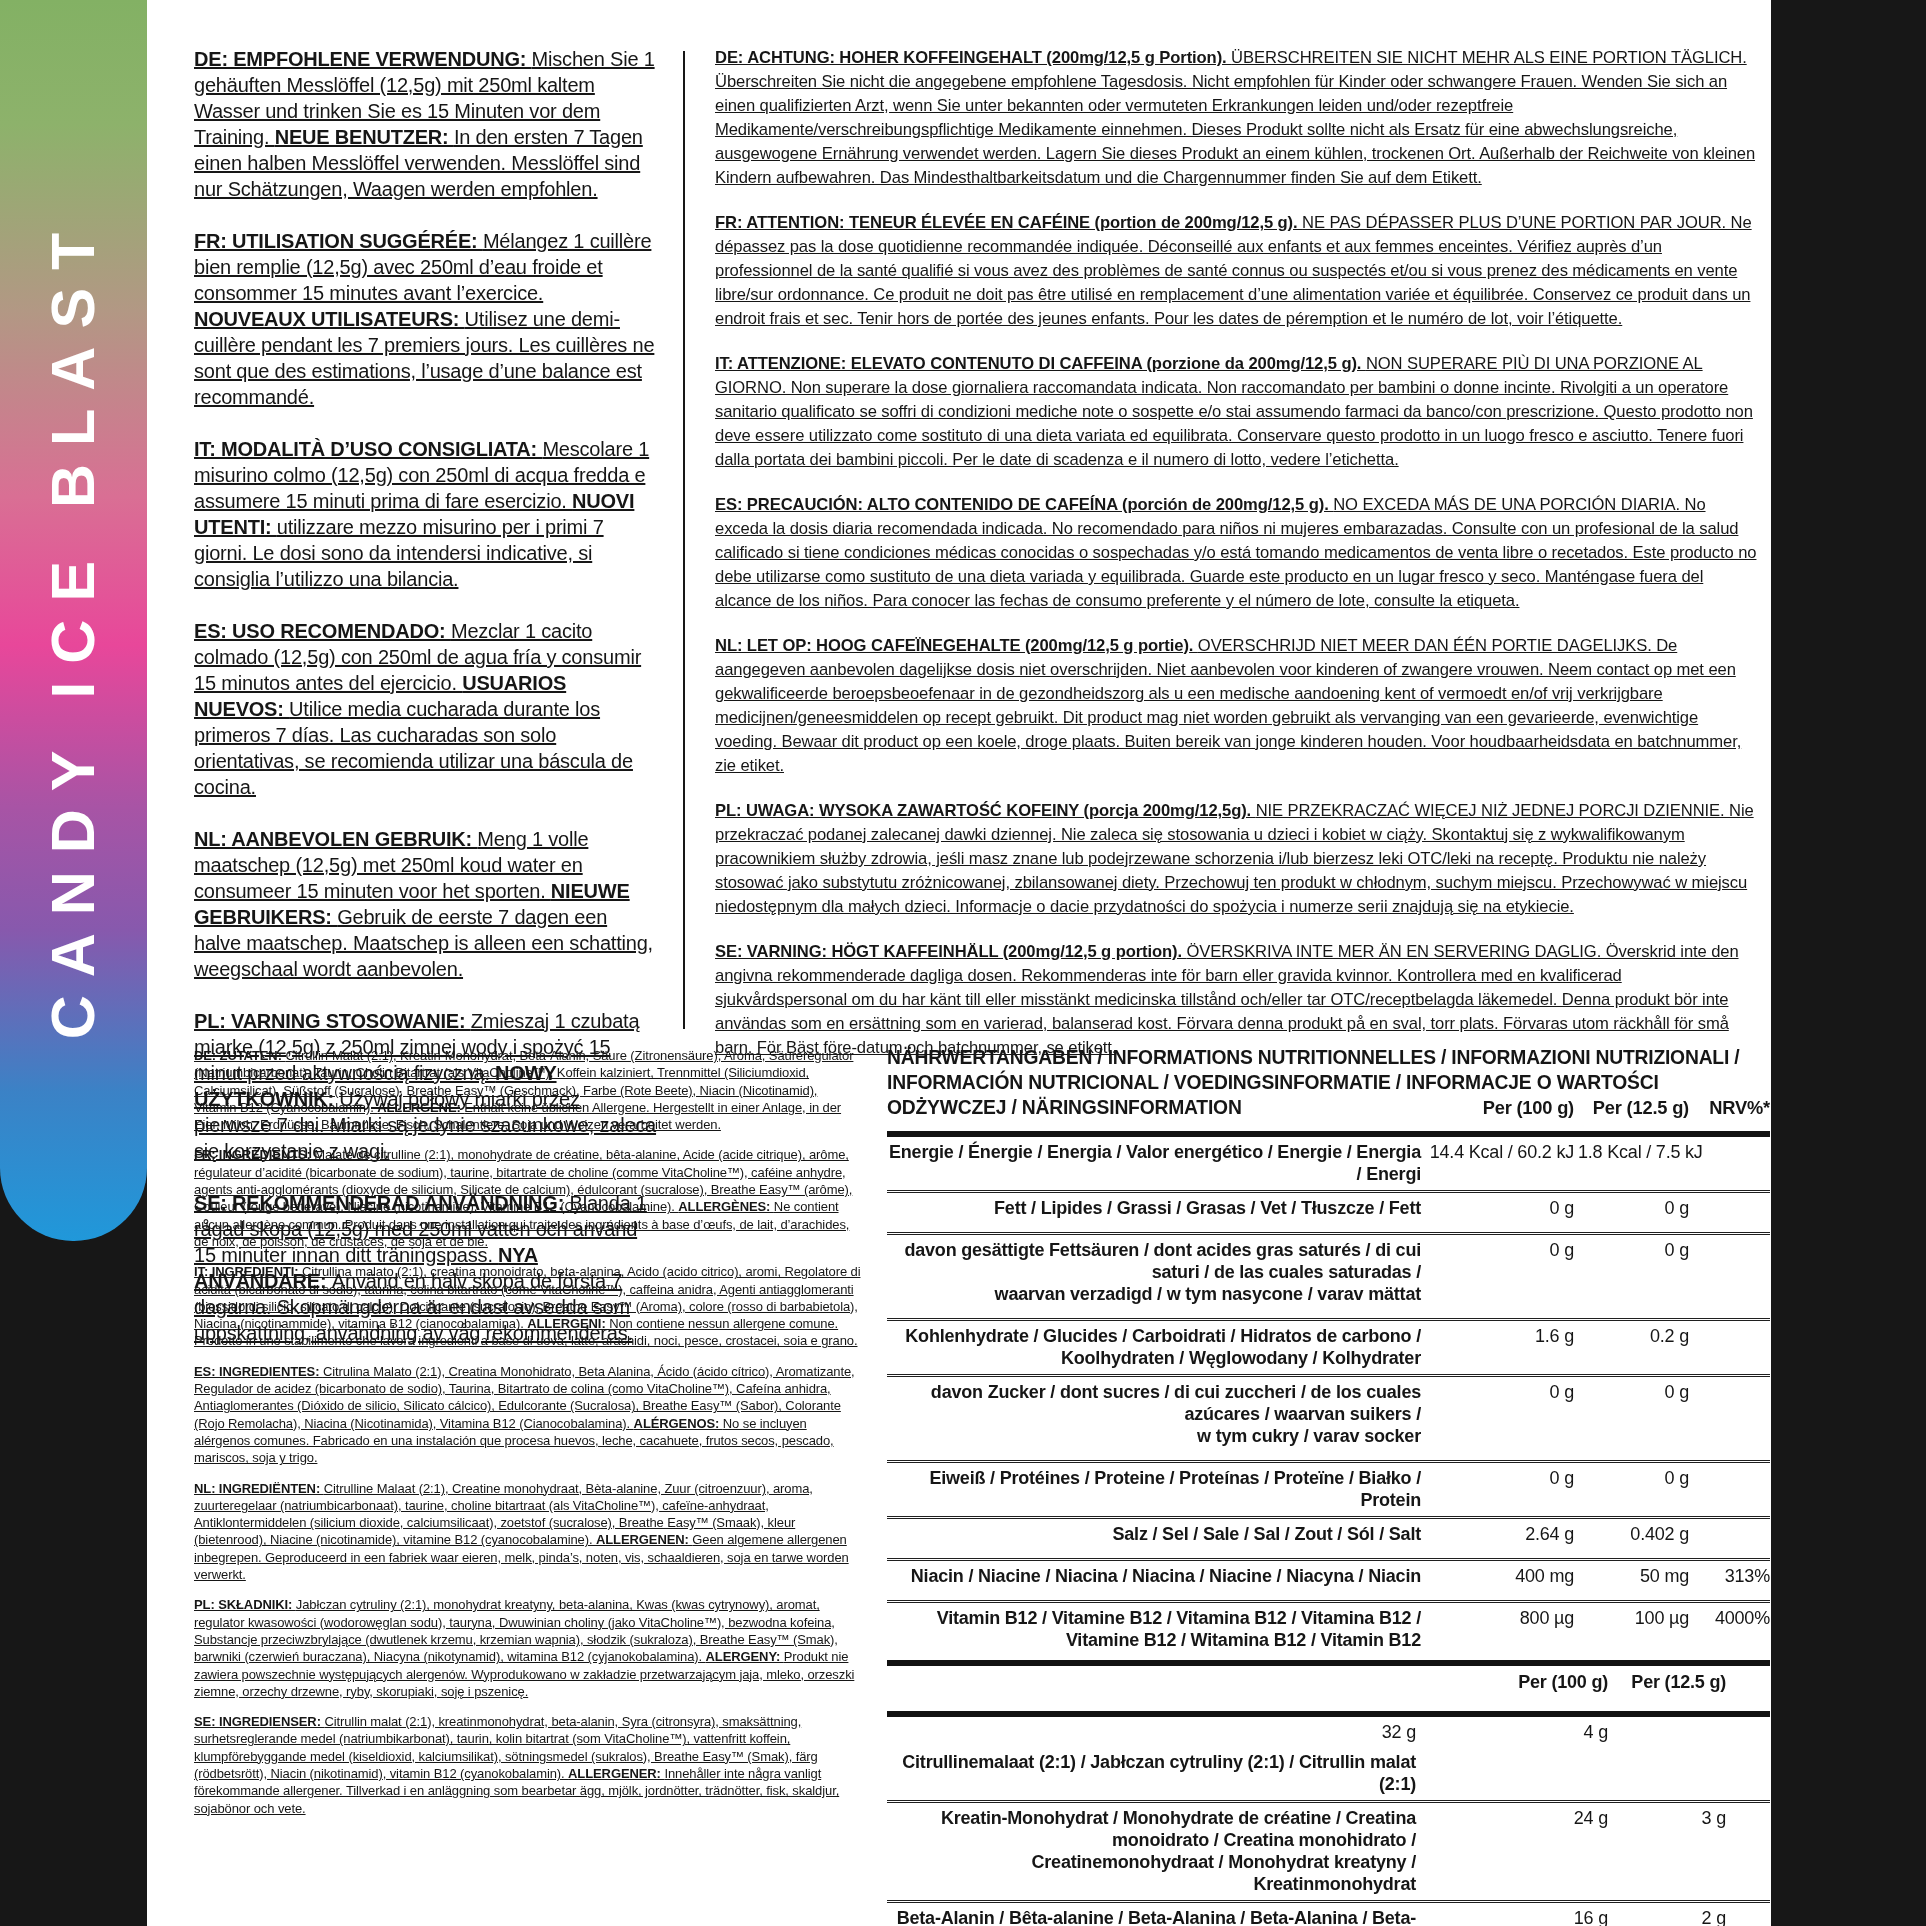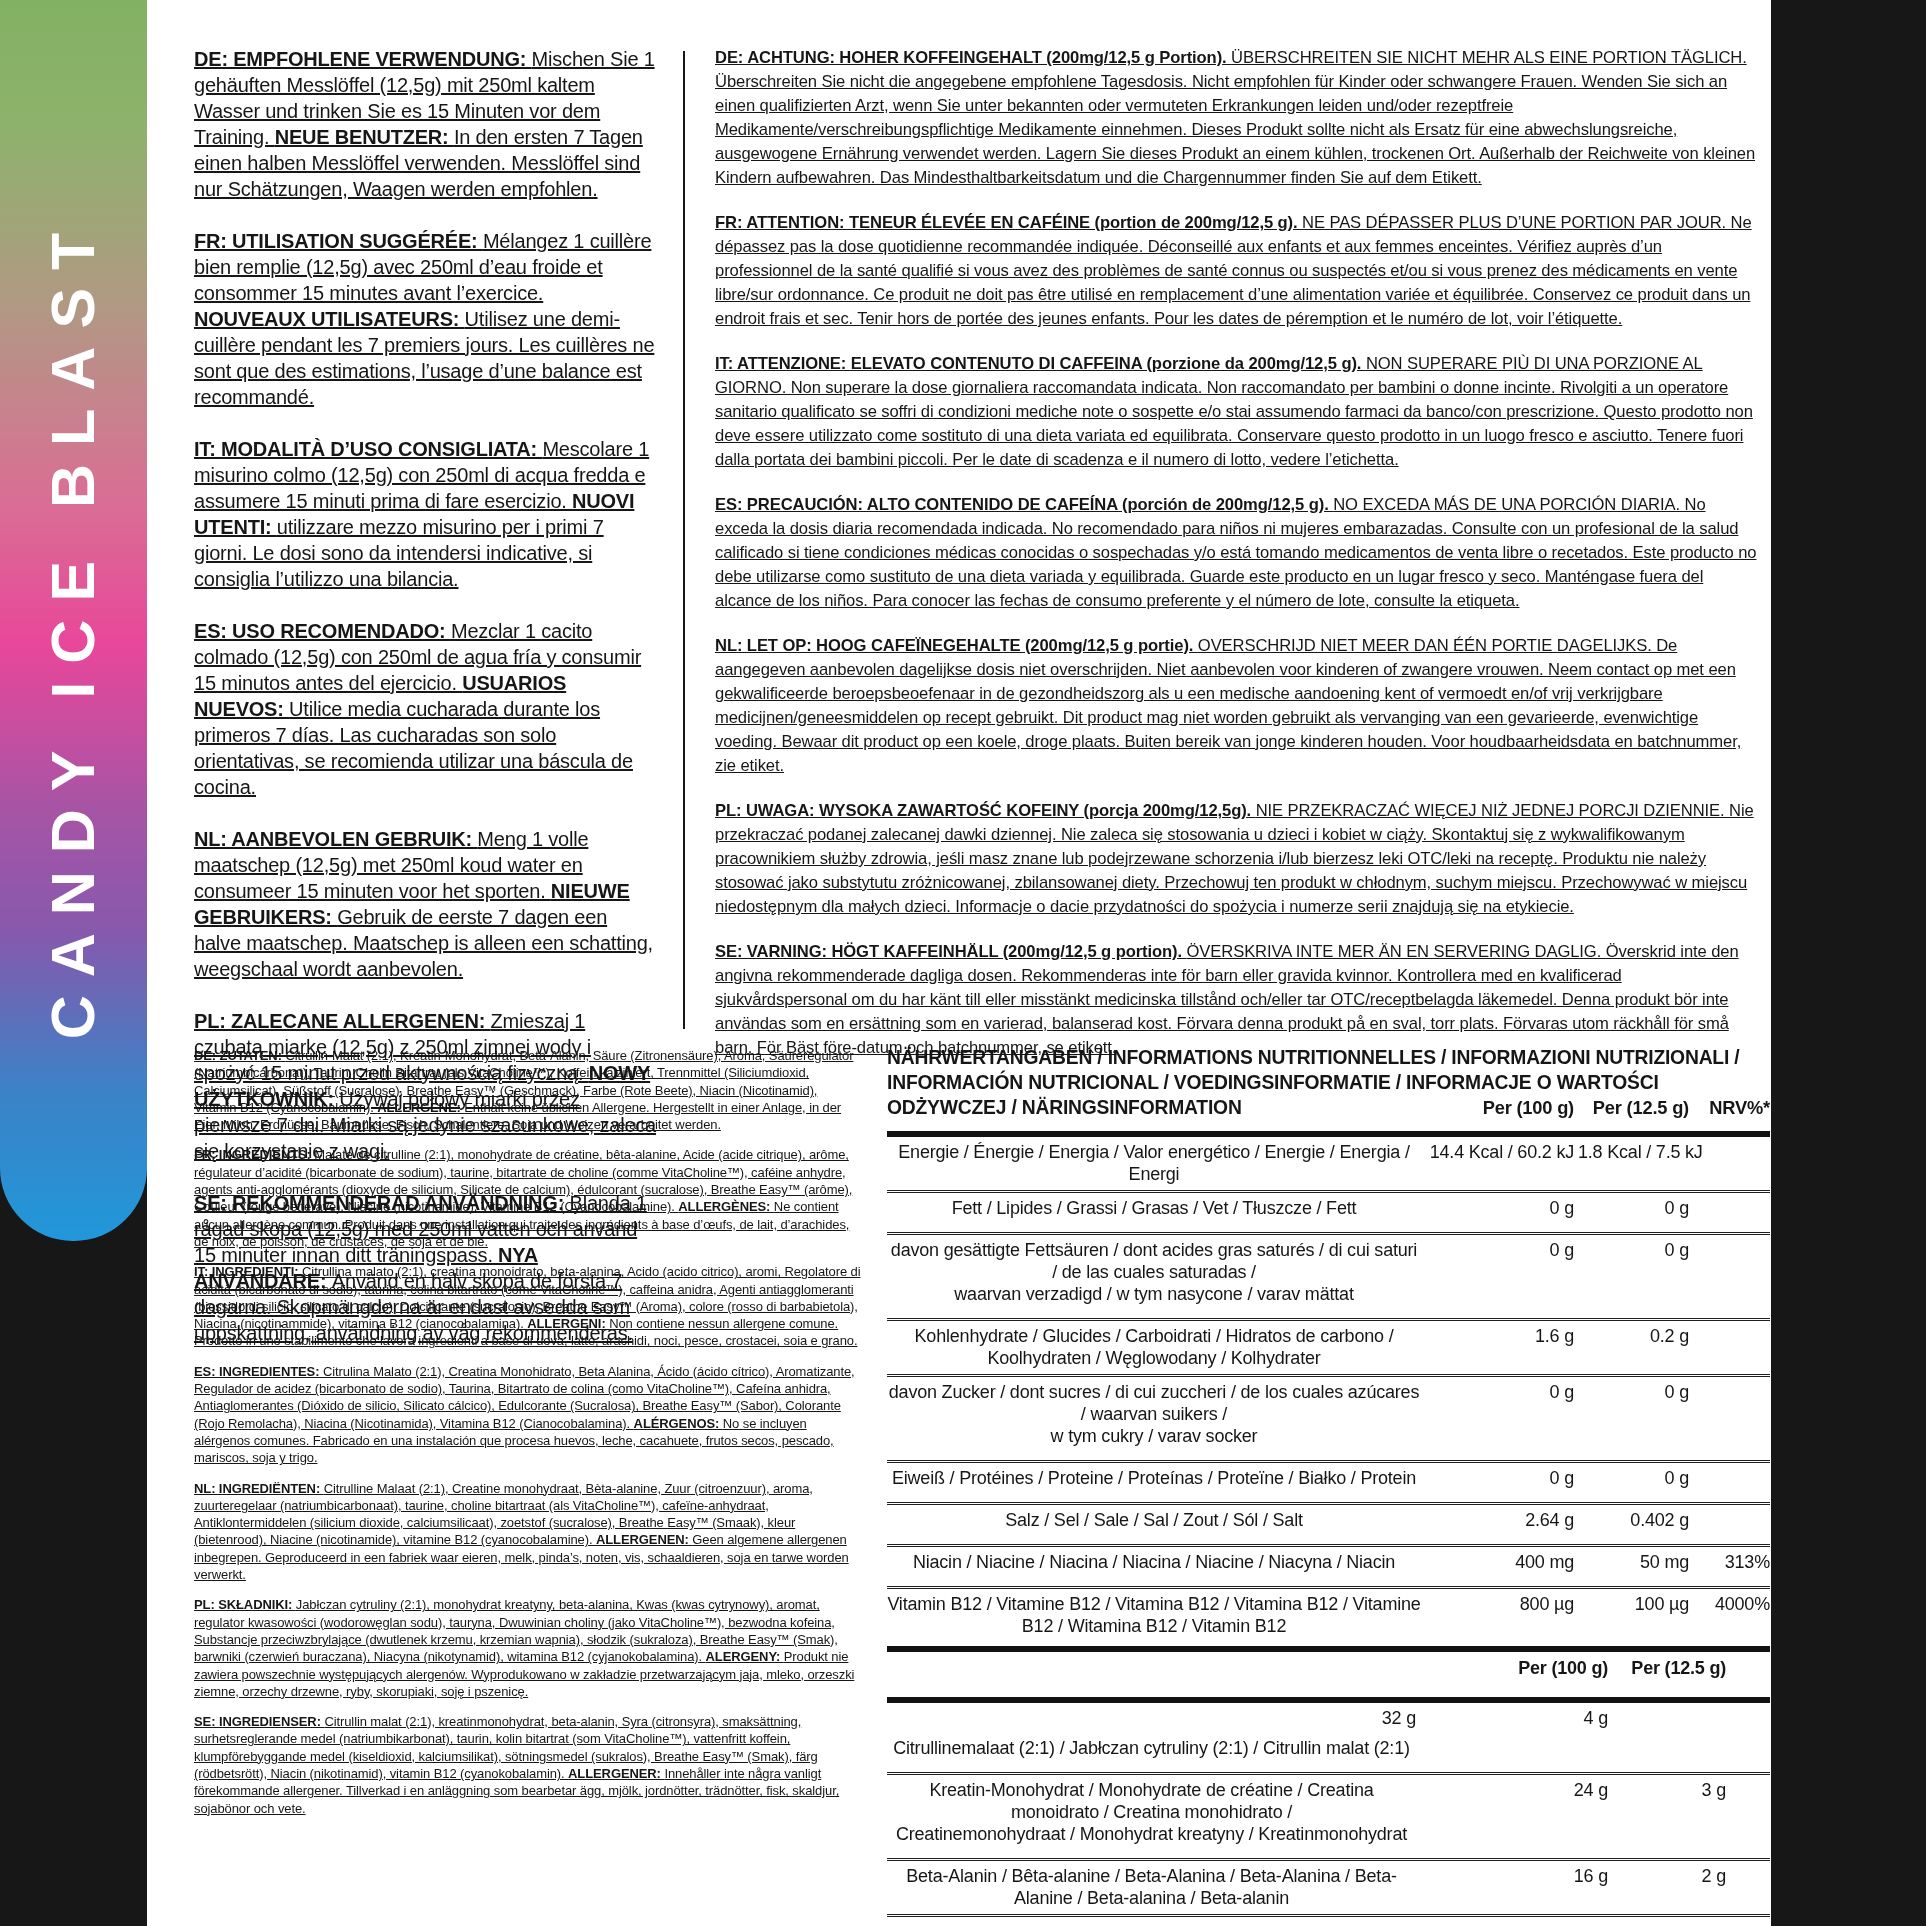--- a/index.html
+++ b/index.html
@@ -22,21 +22,21 @@
   .warnings .blk{margin-bottom:21px;}
   .ingredients{position:absolute;left:194px;top:1047px;width:669px;font-size:13px;line-height:17.3px;letter-spacing:-0.1px;}
   .ingredients .blk{margin-bottom:13px;}
   .nutrition{position:absolute;left:887px;top:1045px;width:883px;font-size:18px;line-height:22px;letter-spacing:-0.2px;}
   .nut-title{font-weight:700;font-size:19.3px;line-height:25px;width:100%;}
   .nline{display:grid;column-gap:4px;align-items:baseline;}
   .g1{grid-template-columns:1fr 149px 111px 77px;}
   .g2{grid-template-columns:1fr 188px 114px 40px;}
   .nut-cols{font-weight:700;font-size:18.3px;margin-top:-23px;}
   .nut-cols span, .nval{text-align:right;white-space:nowrap;}
-  .nlbl{text-align:center;}
+  .nlbl{text-align:right;font-weight:bold;}
   .bar{height:6px;background:#121212;margin-top:4px;}
   .nrow{border-bottom:3px double #1f1f1f;padding:4px 0 5px 0;}
   .nrows .nrow:last-child{border-bottom:none;}
   .nline{min-height:30px;}
   .mid{font-weight:700;padding:5px 0 6px 0;}
 </style>
 </head>
 <body>
 
 <div class="page">
@@ -47,21 +47,21 @@
   </div>
 
   <div class="vdivider"></div>
 
   <div class="usage">
       <p class="blk"><span class="b">DE:  EMPFOHLENE VERWENDUNG: </span><span>Mischen Sie 1 gehäuften Messlöffel (12,5g) mit 250ml kaltem Wasser und trinken Sie es 15 Minuten vor dem Training. </span><span class="b">NEUE BENUTZER: </span><span>In den ersten 7 Tagen einen halben Messlöffel verwenden. Messlöffel sind nur Schätzungen, Waagen werden empfohlen.</span></p>
       <p class="blk"><span class="b">FR:  UTILISATION SUGGÉRÉE: </span><span>Mélangez 1 cuillère bien remplie (12,5g) avec 250ml d’eau froide et consommer 15 minutes avant l’exercice. </span><span class="b">NOUVEAUX UTILISATEURS: </span><span>Utilisez une demi-cuillère pendant les 7 premiers jours. Les cuillères ne sont que des estimations, l’usage d’une balance est recommandé.</span></p>
       <p class="blk"><span class="b">IT:  MODALITÀ D’USO CONSIGLIATA: </span><span>Mescolare 1 misurino colmo (12,5g) con 250ml di acqua fredda e assumere 15 minuti prima di fare esercizio. </span><span class="b">NUOVI UTENTI: </span><span>utilizzare mezzo misurino per i primi 7 giorni. Le dosi sono da intendersi indicative, si consiglia l’utilizzo una bilancia.</span></p>
       <p class="blk"><span class="b">ES:  USO RECOMENDADO: </span><span>Mezclar 1 cacito colmado (12,5g) con 250ml de agua fría y consumir 15 minutos antes del ejercicio. </span><span class="b">USUARIOS NUEVOS: </span><span>Utilice media cucharada durante los primeros 7 días.  Las cucharadas son solo orientativas, se recomienda utilizar una báscula de cocina.</span></p>
       <p class="blk"><span class="b">NL:  AANBEVOLEN GEBRUIK: </span><span>Meng 1 volle maatschep (12,5g) met 250ml koud water en consumeer 15 minuten voor het sporten. </span><span class="b">NIEUWE GEBRUIKERS: </span><span>Gebruik de eerste 7 dagen een halve maatschep. Maatschep is alleen een schatting, weegschaal wordt aanbevolen.</span></p>
-      <p class="blk"><span class="b">PL:  ZALECANE ALLERGENEN: </span><span>Zmieszaj 1 czubatą miarkę (12,5g) z 250ml zimnej wody i spożyć 15 minut przed aktywnością fizyczną. </span><span class="b">NOWY UŻYTKOWNIK: </span><span>Używaj połowy miarki przez pierwsze 7 dni. Miarki są jedynie szacunkowe, zaleca się korzystanie z wagi.</span></p>
+      <p class="blk"><span class="b">PL:  VARNING STOSOWANIE: </span><span>Zmieszaj 1 czubatą miarkę (12,5g) z 250ml zimnej wody i spożyć 15 minut przed aktywnością fizyczną. </span><span class="b">NOWY UŻYTKOWNIK: </span><span>Używaj połowy miarki przez pierwsze 7 dni. Miarki są jedynie szacunkowe, zaleca się korzystanie z wagi.</span></p>
       <p class="blk"><span class="b">SE:  REKOMMENDERAD ANVÄNDNING: </span><span>Blanda 1 rågad skopa (12,5g) med 250ml vatten och använd 15 minuter innan ditt träningspass. </span><span class="b">NYA ANVÄNDARE: </span><span>Använd en halv skopa de första 7 dagarna. Skopmängderna är endast avsedda som uppskattning, användning av våg rekommenderas.</span></p>
     </div>
 
   <div class="warnings">
       <p class="blk"><span class="b">DE:  ACHTUNG:  HOHER KOFFEINGEHALT (200mg/12,5 g Portion). </span><span>ÜBERSCHREITEN SIE NICHT MEHR ALS EINE PORTION TÄGLICH. Überschreiten Sie nicht die angegebene empfohlene Tagesdosis. Nicht empfohlen für Kinder oder schwangere Frauen. Wenden Sie sich an einen qualifizierten Arzt, wenn Sie unter bekannten oder vermuteten Erkrankungen leiden und/oder rezeptfreie Medikamente/verschreibungspflichtige Medikamente einnehmen. Dieses Produkt sollte nicht als Ersatz für eine abwechslungsreiche, ausgewogene Ernährung verwendet werden. Lagern Sie dieses Produkt an einem kühlen, trockenen Ort. Außerhalb der Reichweite von kleinen Kindern aufbewahren. Das Mindesthaltbarkeitsdatum und die Chargennummer finden Sie auf dem Etikett.</span></p>
       <p class="blk"><span class="b">FR:  ATTENTION:  TENEUR ÉLEVÉE EN CAFÉINE (portion de 200mg/12,5 g). </span><span>NE PAS DÉPASSER PLUS D’UNE PORTION PAR JOUR. Ne dépassez pas la dose quotidienne recommandée indiquée. Déconseillé aux enfants et aux femmes enceintes. Vérifiez auprès d’un professionnel de la santé qualifié si vous avez des problèmes de santé connus ou suspectés et/ou si vous prenez des médicaments en vente libre/sur ordonnance. Ce produit ne doit pas être utilisé en remplacement d’une alimentation variée et équilibrée. Conservez ce produit dans un endroit frais et sec. Tenir hors de portée des jeunes enfants. Pour les dates de péremption et le numéro de lot, voir l’étiquette.</span></p>
       <p class="blk"><span class="b">IT:  ATTENZIONE:  ELEVATO CONTENUTO DI CAFFEINA (porzione da 200mg/12,5 g). </span><span>NON SUPERARE PIÙ DI UNA PORZIONE AL GIORNO. Non superare la dose giornaliera raccomandata indicata. Non raccomandato per bambini o donne incinte. Rivolgiti a un operatore sanitario qualificato se soffri di condizioni mediche note o sospette e/o stai assumendo farmaci da banco/con prescrizione. Questo prodotto non deve essere utilizzato come sostituto di una dieta variata ed equilibrata. Conservare questo prodotto in un luogo fresco e asciutto. Tenere fuori dalla portata dei bambini piccoli. Per le date di scadenza e il numero di lotto, vedere l’etichetta.</span></p>
       <p class="blk"><span class="b">ES:  PRECAUCIÓN:  ALTO CONTENIDO DE CAFEÍNA (porción de 200mg/12,5 g). </span><span>NO EXCEDA MÁS DE UNA PORCIÓN DIARIA. No exceda la dosis diaria recomendada indicada. No recomendado para niños ni mujeres embarazadas. Consulte con un profesional de la salud calificado si tiene condiciones médicas conocidas o sospechadas y/o está tomando medicamentos de venta libre o recetados. Este producto no debe utilizarse como sustituto de una dieta variada y equilibrada. Guarde este producto en un lugar fresco y seco. Manténgase fuera del alcance de los niños. Para conocer las fechas de consumo preferente y el número de lote, consulte la etiqueta.</span></p>
       <p class="blk"><span class="b">NL:  LET OP:  HOOG CAFEÏNEGEHALTE (200mg/12,5 g portie). </span><span>OVERSCHRIJD NIET MEER DAN ÉÉN PORTIE DAGELIJKS. De aangegeven aanbevolen dagelijkse dosis niet overschrijden. Niet aanbevolen voor kinderen of zwangere vrouwen. Neem contact op met een gekwalificeerde beroepsbeoefenaar in de gezondheidszorg als u een medische aandoening kent of vermoedt en/of vrij verkrijgbare medicijnen/geneesmiddelen op recept gebruikt. Dit product mag niet worden gebruikt als vervanging van een gevarieerde, evenwichtige voeding. Bewaar dit product op een koele, droge plaats. Buiten bereik van jonge kinderen houden. Voor houdbaarheidsdata en batchnummer, zie etiket.</span></p>
       <p class="blk"><span class="b">PL:  UWAGA:  WYSOKA ZAWARTOŚĆ KOFEINY (porcja 200mg/12,5g). </span><span>NIE PRZEKRACZAĆ WIĘCEJ NIŻ JEDNEJ PORCJI DZIENNIE. Nie przekraczać podanej zalecanej dawki dziennej. Nie zaleca się stosowania u dzieci i kobiet w ciąży. Skontaktuj się z wykwalifikowanym pracownikiem służby zdrowia, jeśli masz znane lub podejrzewane schorzenia i/lub bierzesz leki OTC/leki na receptę. Produktu nie należy stosować jako substytutu zróżnicowanej, zbilansowanej diety. Przechowuj ten produkt w chłodnym, suchym miejscu. Przechowywać w miejscu niedostępnym dla małych dzieci. Informacje o dacie przydatności do spożycia i numerze serii znajdują się na etykiecie.</span></p>

